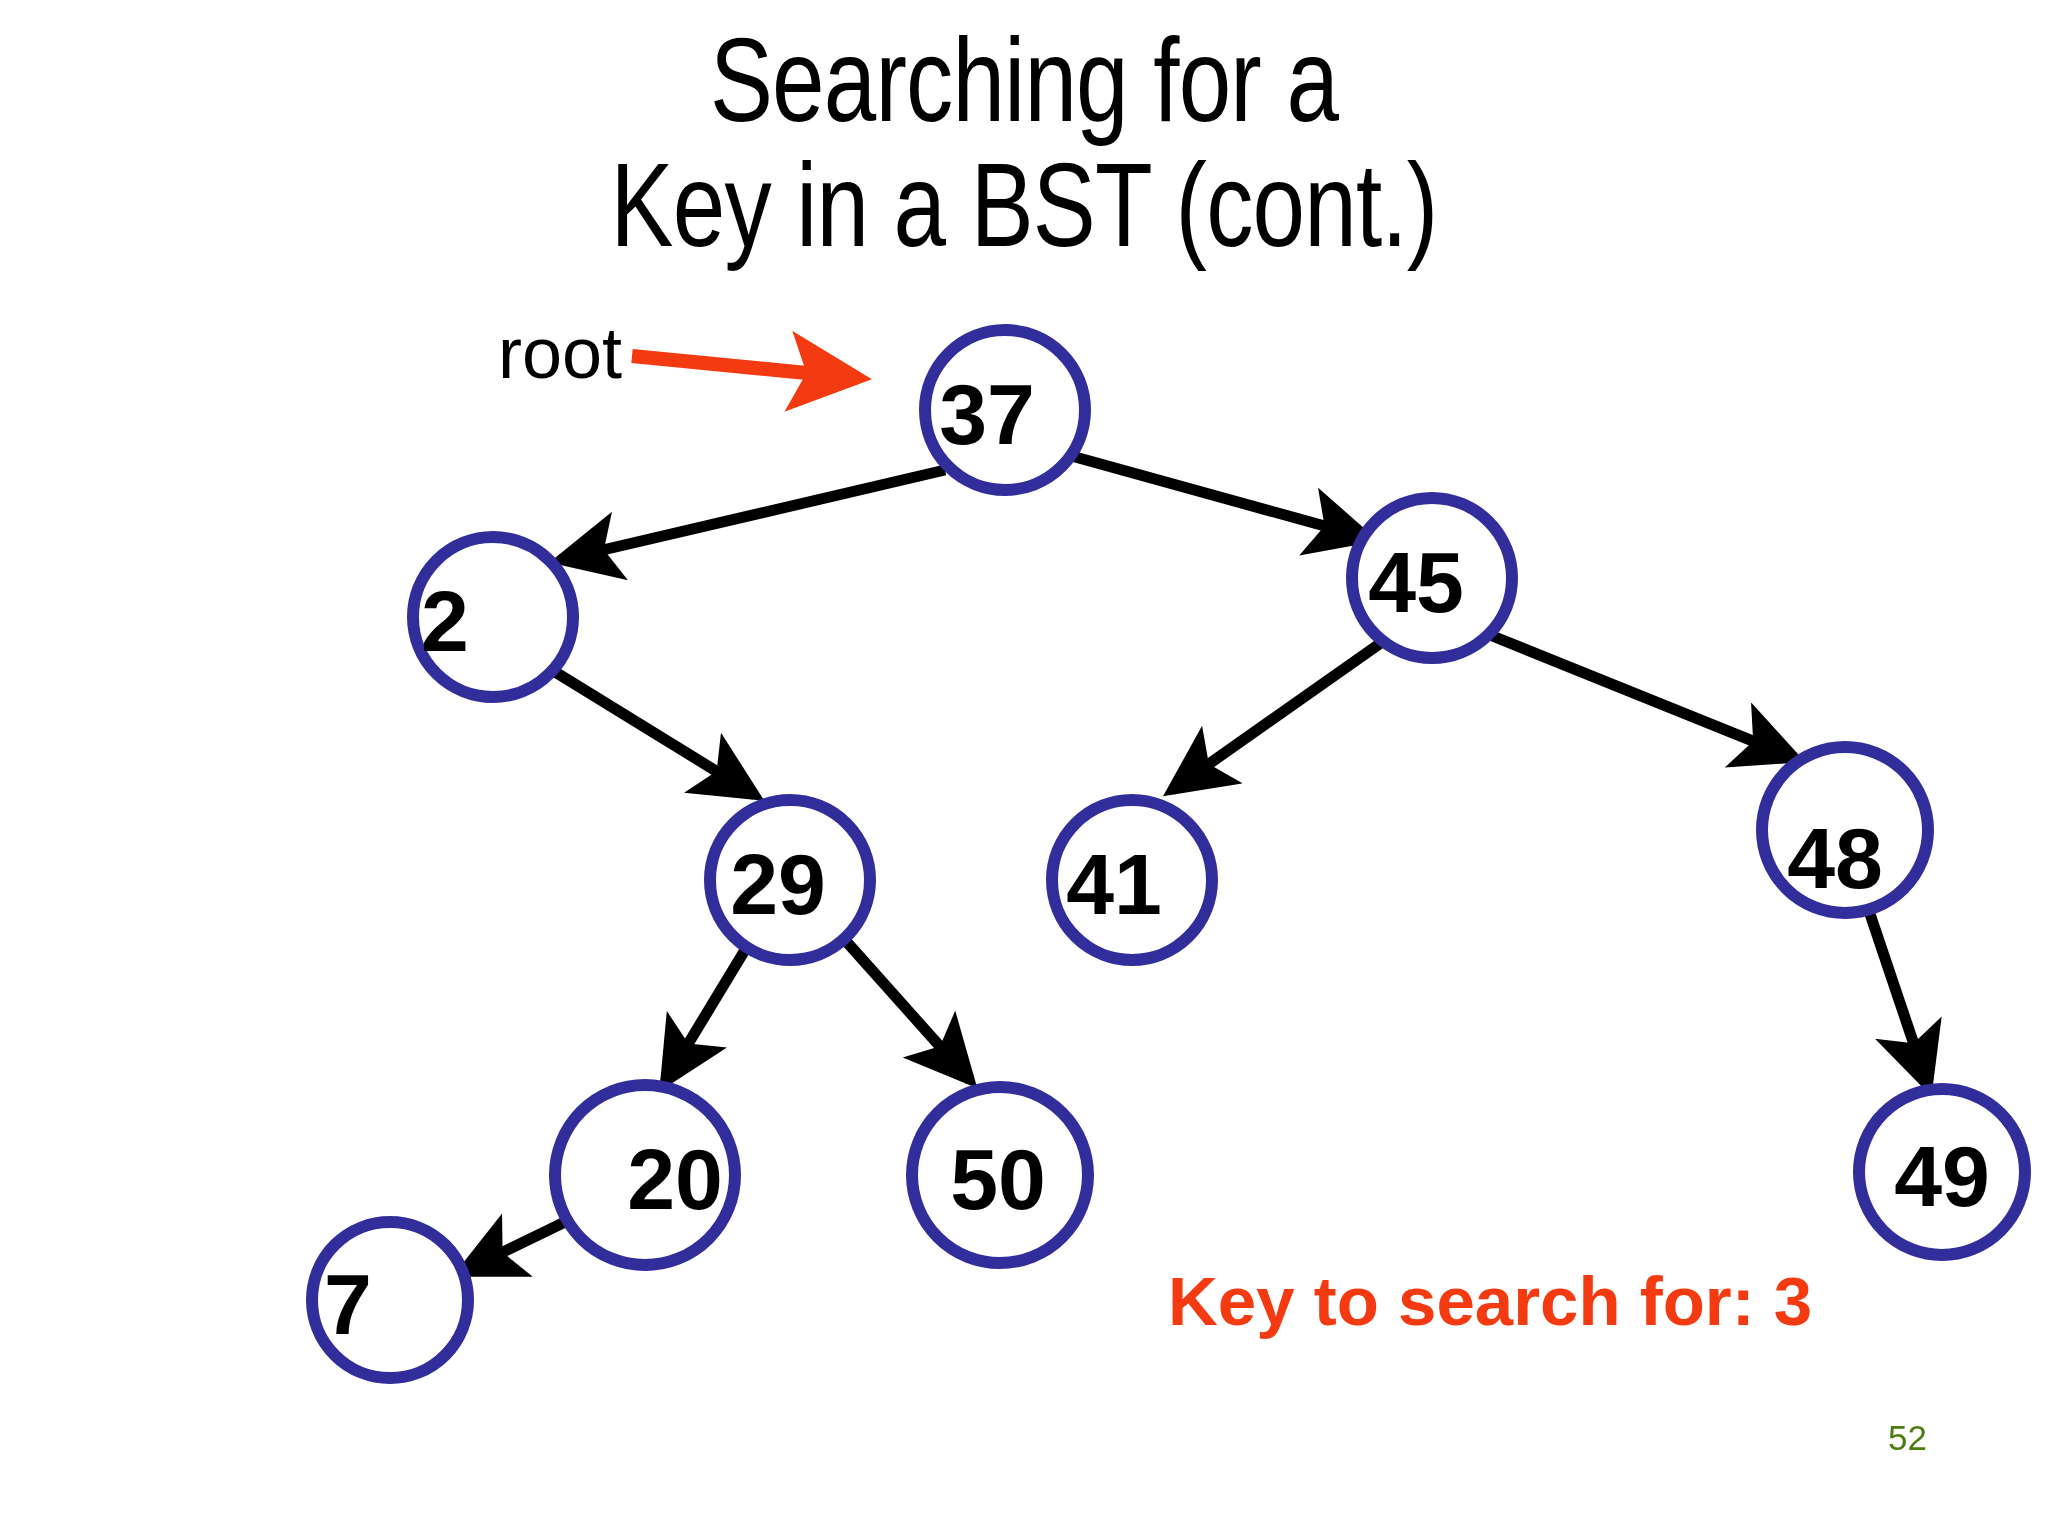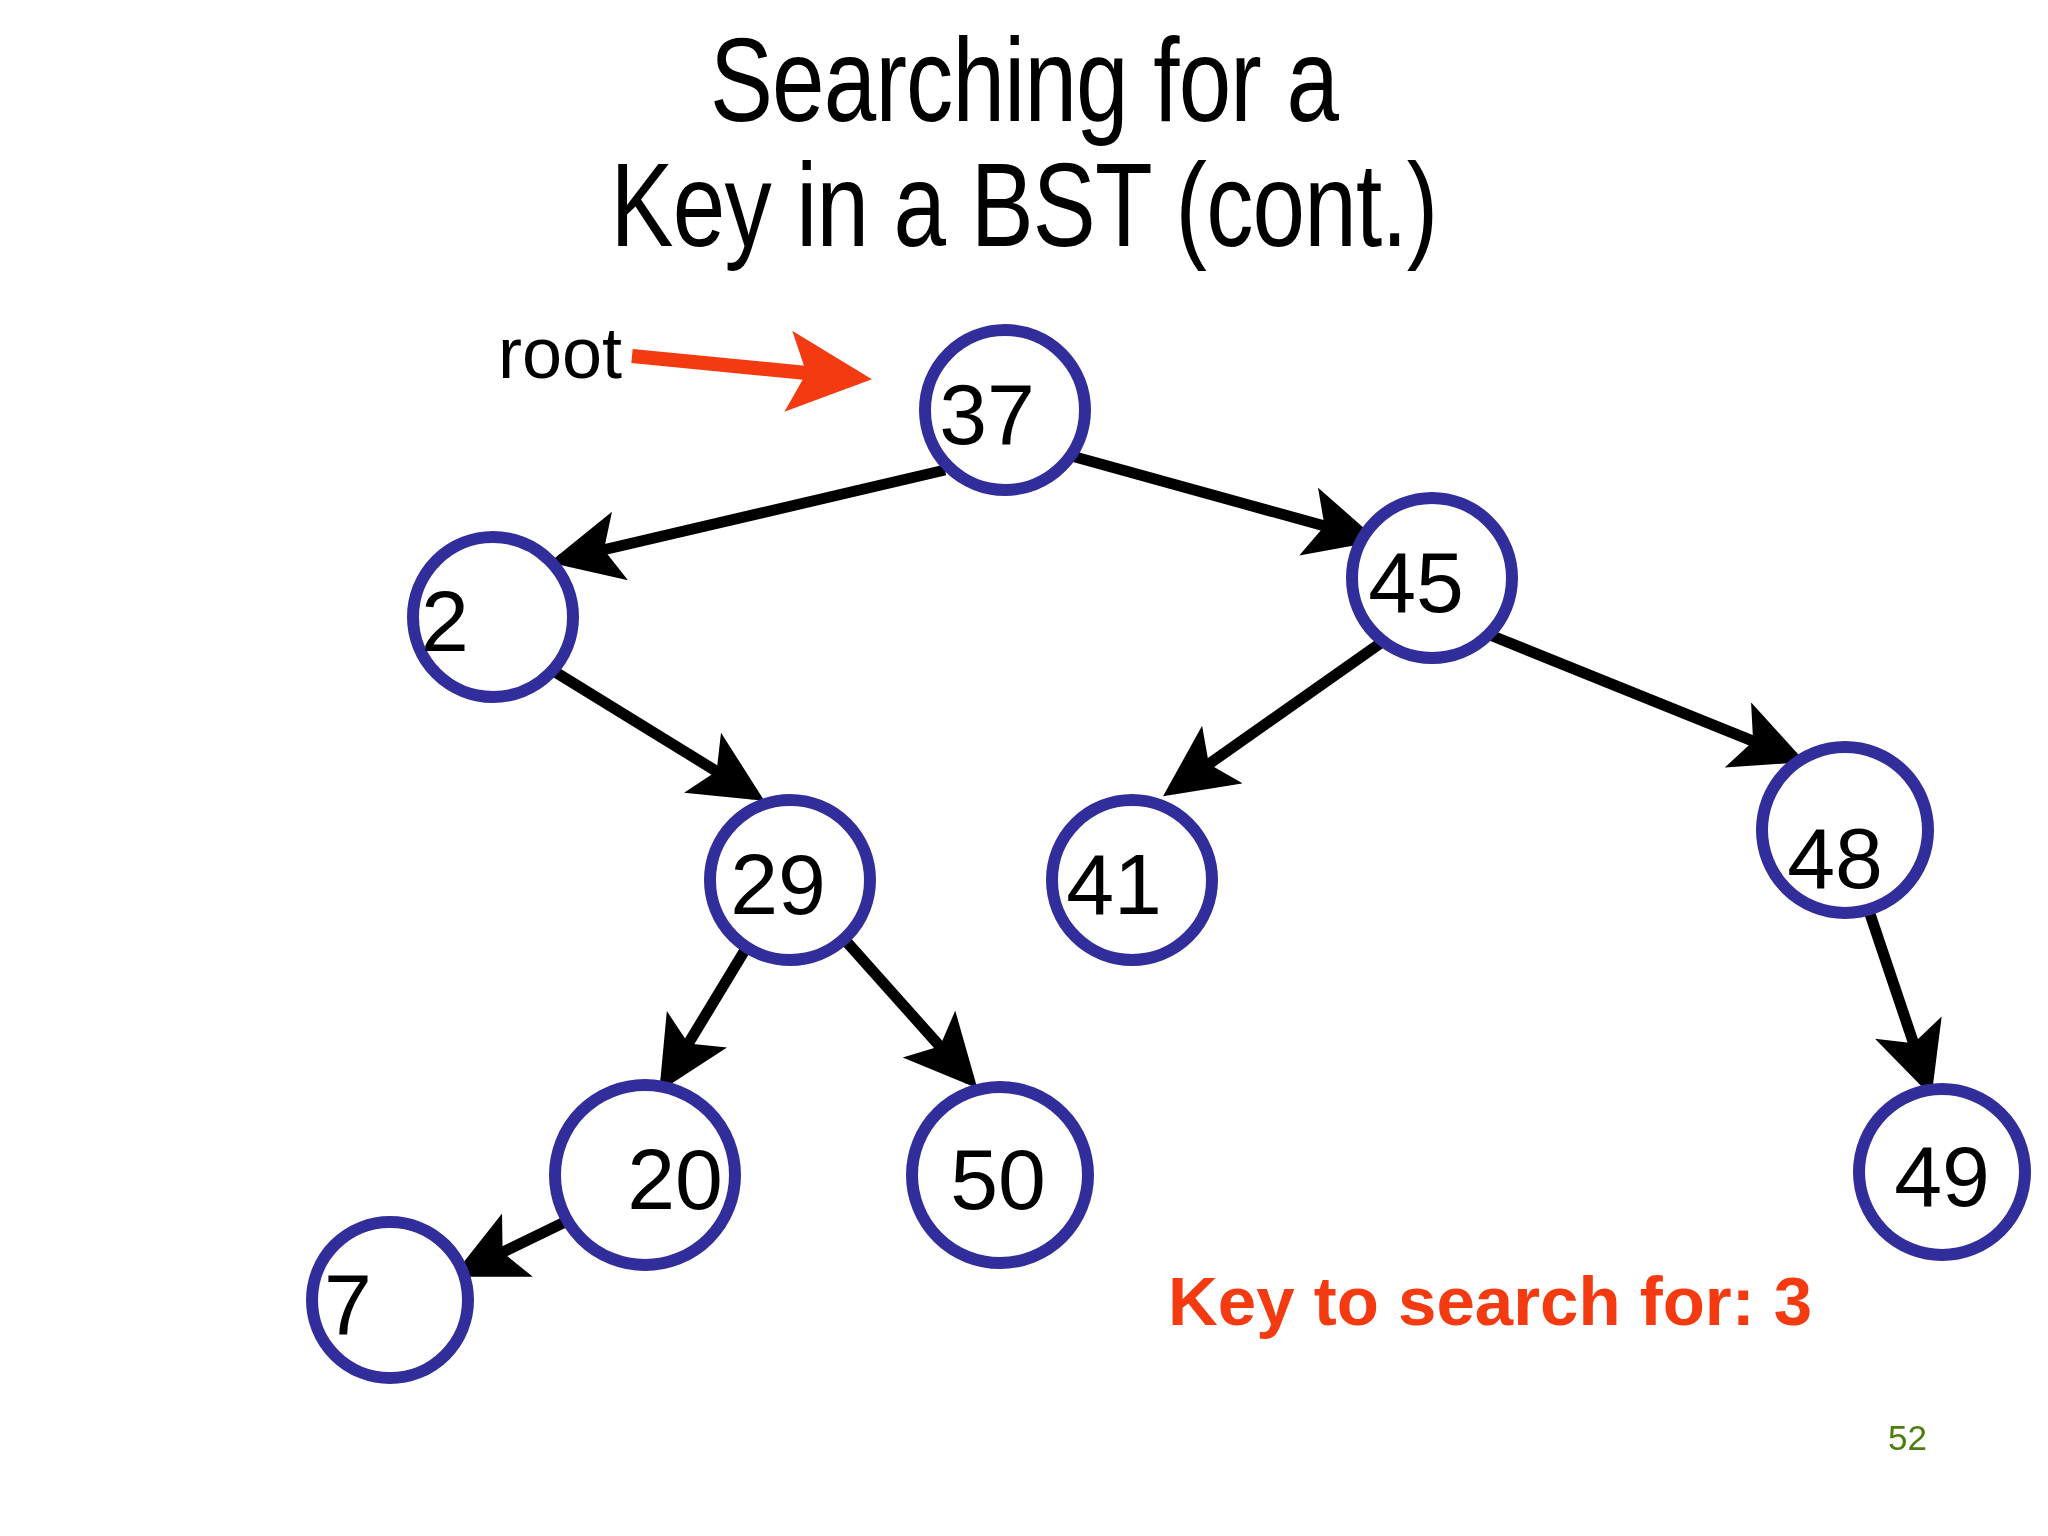--- a/index.html
+++ b/index.html
@@ -28,21 +28,21 @@
   
   #tree-canvas{position:absolute;left:0;top:0;width:2048px;height:1536px;}
 
   
   .node-label{
     position:absolute;
     color:#000000;
     font-family:"Liberation Sans","DejaVu Sans",sans-serif;
     font-size:86px;
     line-height:1;
-    font-weight:400;
+    font-weight:700;
     white-space:nowrap;
     transform:translate(-50%,-50%);
     pointer-events:none;
   }
 
   
   #root-label{
     position:absolute;
     left:498px;top:317px;
     color:#000000;

